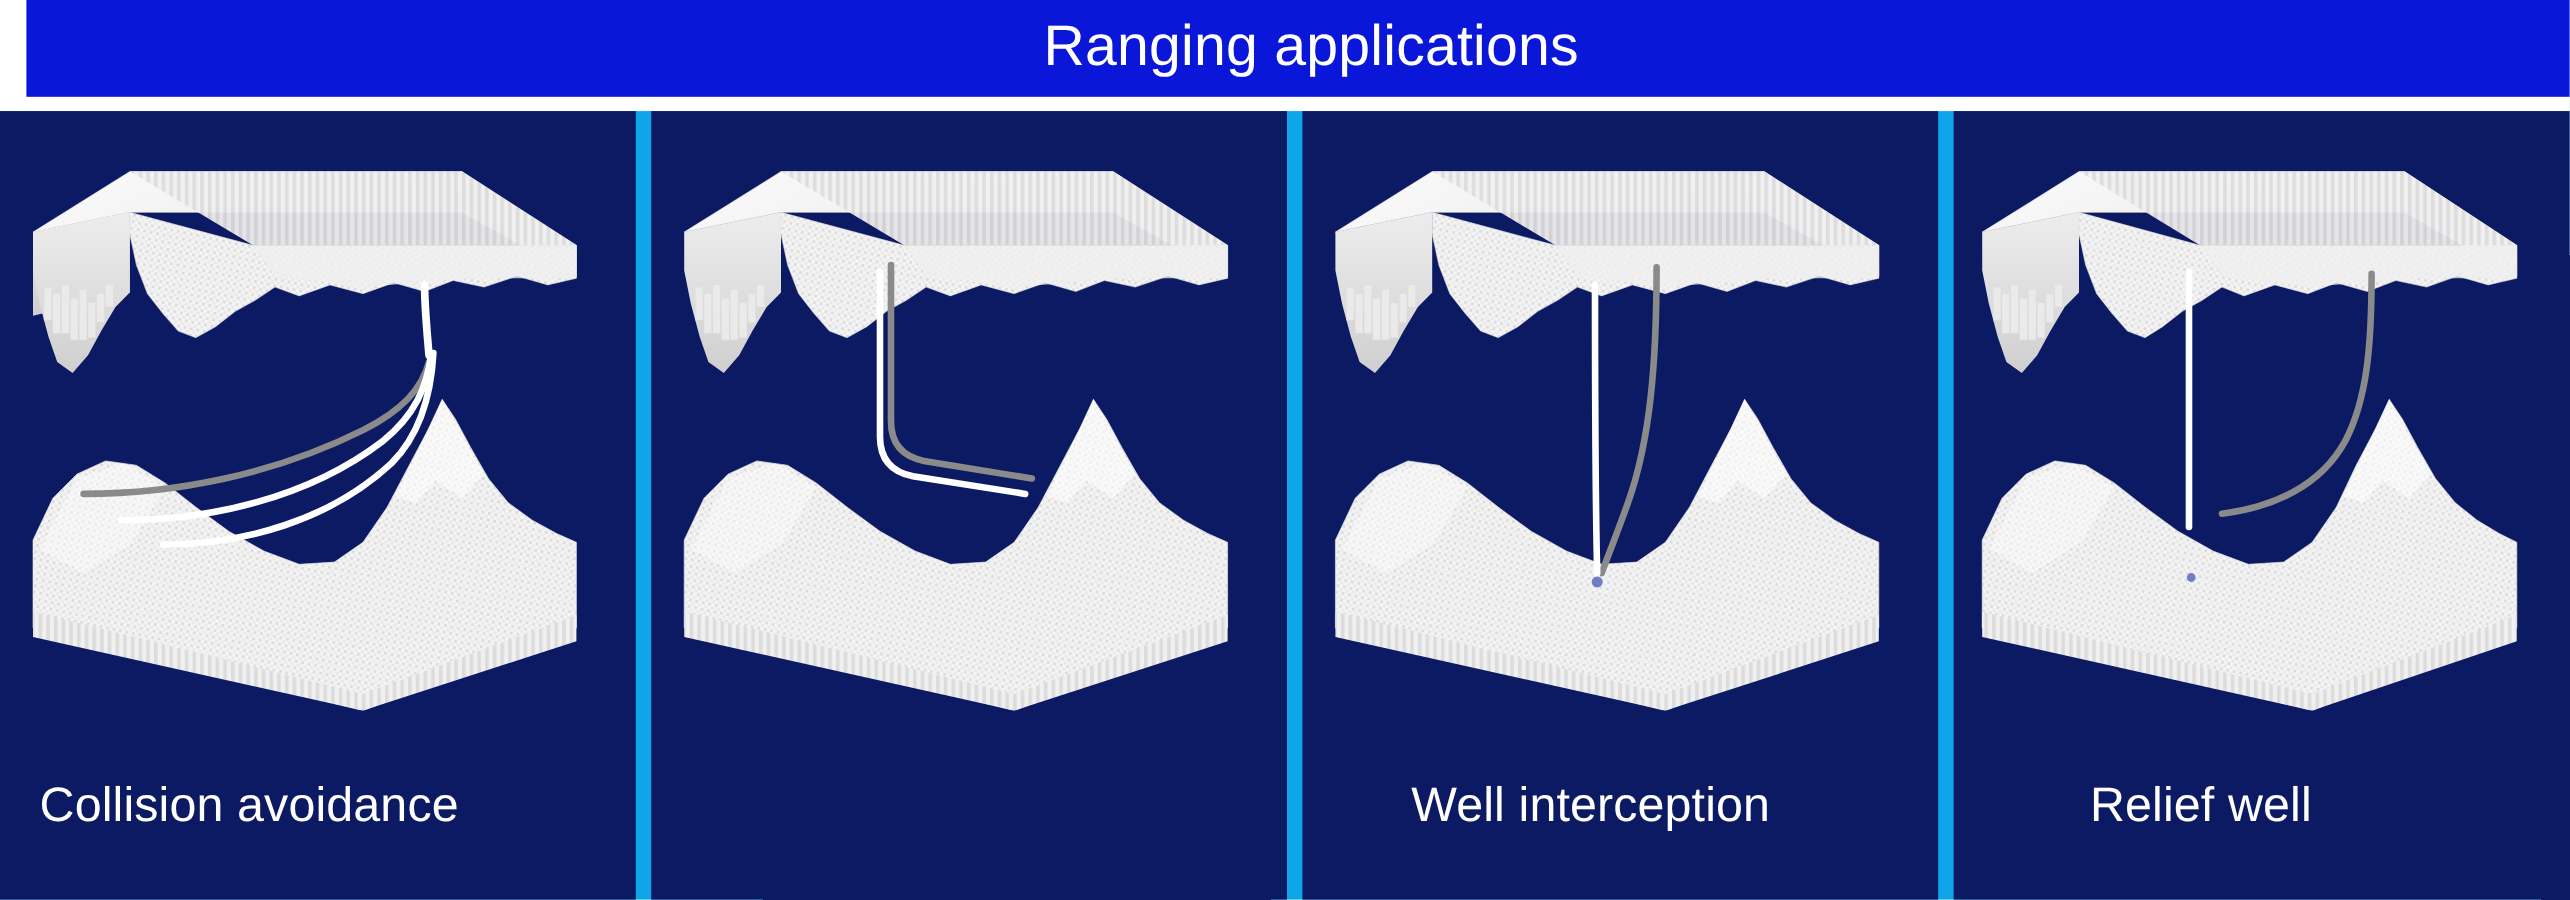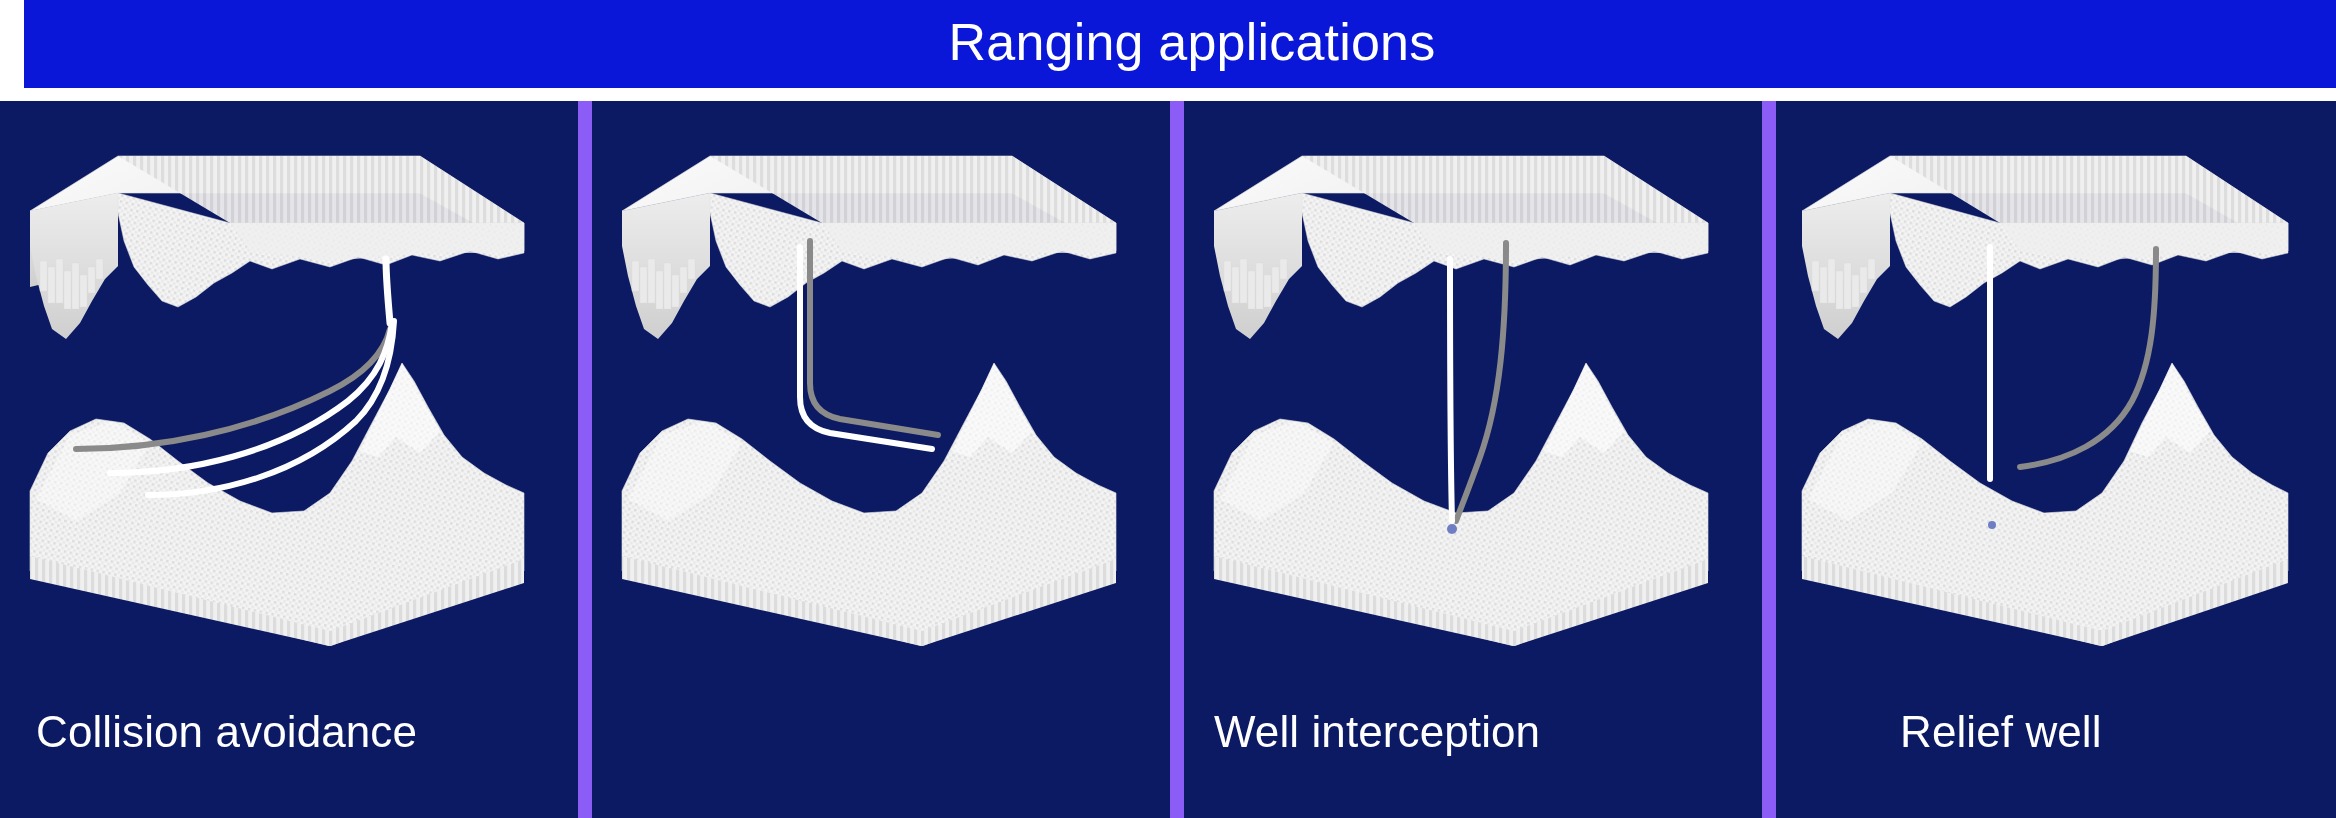--- a/index.html
+++ b/index.html
@@ -18,21 +18,21 @@
   }
   .header-title{
     color:#ffffff;font-size:52px;font-weight:300;letter-spacing:.2px;
     line-height:1;white-space:nowrap;
     transform:translateY(-2px);
   }
 
   
   .panels{
     position:absolute;left:0;top:101px;width:2336px;height:717px;
-    display:flex;gap:14px;background:#8b5cf6;
+    display:flex;gap:14px;background:#0ea5e9;
   }
   .panel{
     position:relative;flex:1 1 0;height:717px;
     background:#0b1a63;overflow:hidden;
   }
   .panel:first-child{flex:0 0 578px;}
   .panel:nth-child(2){flex:0 0 578px;}
   .panel:nth-child(3){flex:0 0 578px;}
   .panel:nth-child(4){flex:0 0 562px;}
 
@@ -43,21 +43,21 @@
   .scene svg{display:block;width:100%;height:100%;}
 
   .caption{
     position:absolute;left:0;right:0;bottom:0;height:172px;
     display:flex;align-items:center;
     color:#ffffff;font-size:44px;font-weight:300;letter-spacing:.1px;
     white-space:nowrap;
   }
   .panel:nth-child(1) .caption{padding-left:36px;}
   .panel:nth-child(2) .caption{padding-left:88px;}
-  .panel:nth-child(3) .caption{padding-left:30px;}
+  .panel:nth-child(3) .caption{padding-left:99px;}
   .panel:nth-child(4) .caption{padding-left:124px;}
 </style>
 </head>
 <body>
 
 <div id="root">
 
   <div class="header">
     <div class="header-title">Ranging applications</div>
   </div>

